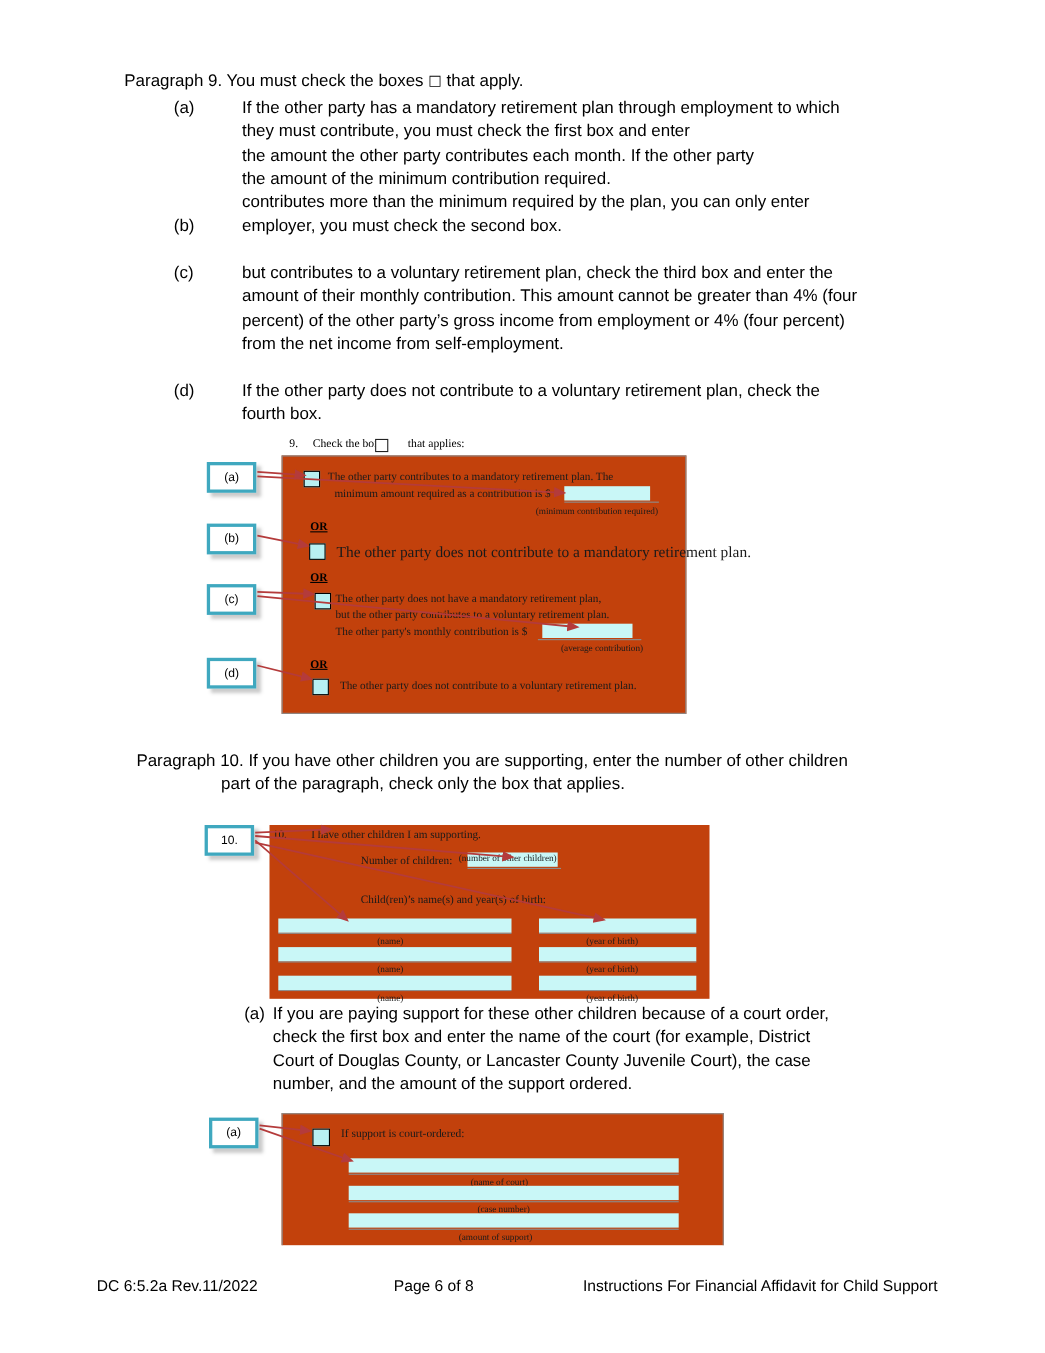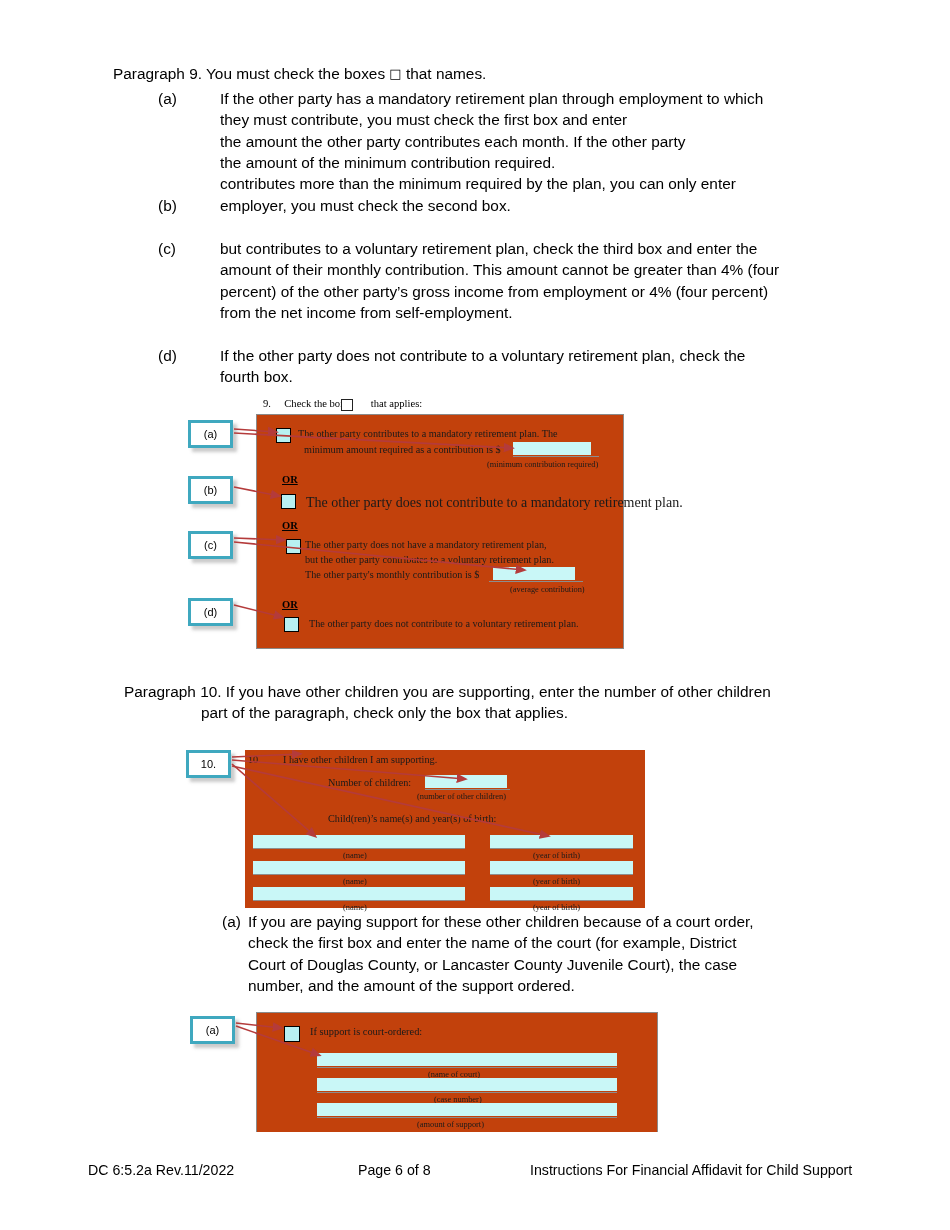--- a/index.html
+++ b/index.html
@@ -147,21 +147,21 @@
   #footer .f-right{ position: absolute; left: 530px; top: 0; white-space: nowrap; }
 </style>
 </head>
 <body>
 
 <div id="page">
 
   <div class="instr-head" style="left:113px; top:63px;">
     <span>Paragraph 9. You must check the boxes</span>
     <span class="sq-glyph">□</span>
-    <span>that names.</span>
+    <span>that apply.</span>
   </div>
 
   <div class="instr-block" style="left:158px; top:88px; width:760px;">
     <div class="item-row">
       <div class="item-marker">(a)</div>
       <div class="item-text">
         <div>If the other party has a mandatory retirement plan through employment to which</div>
         <div>they must contribute, you must check the first box and enter</div>
         <div>the amount the other party contributes each month. If the other party</div>
         <div>the amount of the minimum contribution required.</div>
@@ -259,21 +259,21 @@
   </div>
 
   <div class="form-img" style="left:245px; top:750px; width:400px; height:158px;">
 
     <div class="form-line" style="left:3px; top:4px; font-size:10.2px;">10.</div>
     <div class="form-line" style="left:38px; top:4px; font-size:10.2px;">I have other children I am supporting.</div>
 
     <div class="form-line" style="left:83px; top:27px; font-size:10.2px;">Number of children:</div>
     <div class="ffield" style="left:180px; top:25px; width:82px; height:13px;"></div>
     <div class="ffield-ul" style="left:180px; top:25px; width:85px; height:15px;"></div>
-    <div class="fcap" style="left:172px; top:42px;">(number of other children)</div>
+    <div class="fcap" style="left:172px; top:26px;">(number of other children)</div>
 
     <div class="form-line" style="left:83px; top:63px; font-size:10.2px;">Child(ren)’s name(s) and year(s) of birth:</div>
 
     <div class="ffield" style="left:8px; top:85px; width:212px; height:13px;"></div>
     <div class="ffield-ul" style="left:8px; top:85px; width:212px; height:14px;"></div>
     <div class="fcap" style="left:98px; top:101px;">(name)</div>
     <div class="ffield" style="left:245px; top:85px; width:143px; height:13px;"></div>
     <div class="ffield-ul" style="left:245px; top:85px; width:143px; height:14px;"></div>
     <div class="fcap" style="left:288px; top:101px;">(year of birth)</div>
 

